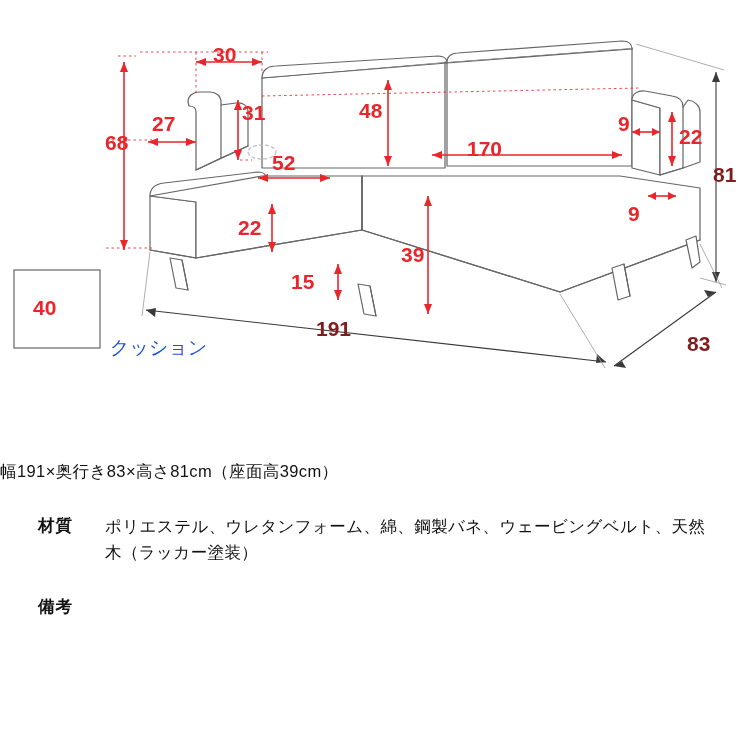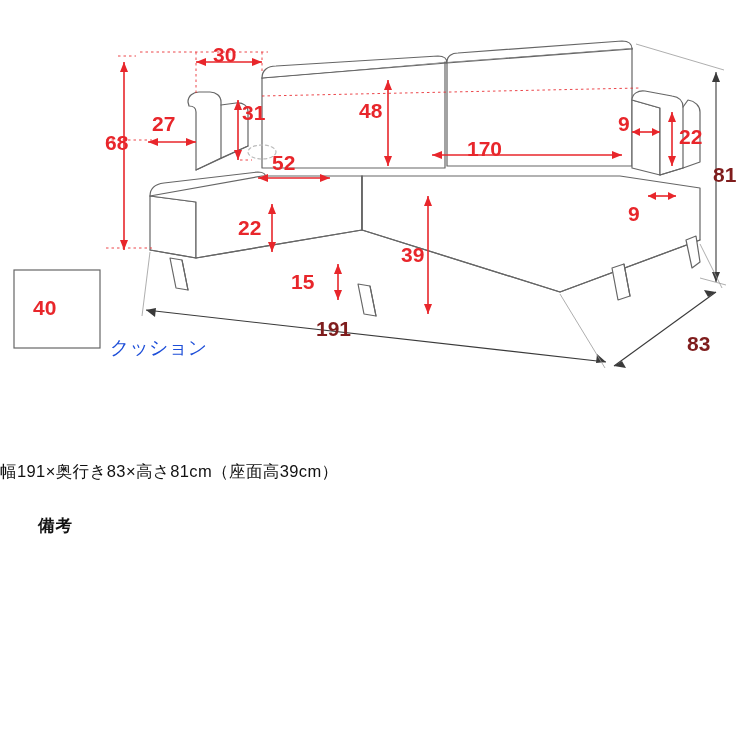--- a/index.html
+++ b/index.html
@@ -259,20 +259,24 @@
 
   <div id="spec">
 
     <div class="spec-row">
     </div>
 
     <div class="spec-row">
       <div class="spec-val">幅191×奥行き83×高さ81cm（座面高39cm）</div>
     </div>
 
+    <div class="spec-row">
+      <div class="spec-key">材質</div>
+      <div class="spec-val">ポリエステル、ウレタンフォーム、綿、鋼製バネ、ウェービングベルト、天然木（ラッカー塗装）</div>
+    </div>
 
     <div class="spec-row">
       <div class="spec-key">備考</div>
     </div>
 
   </div>
 
 </div>
 
 </body></html>

